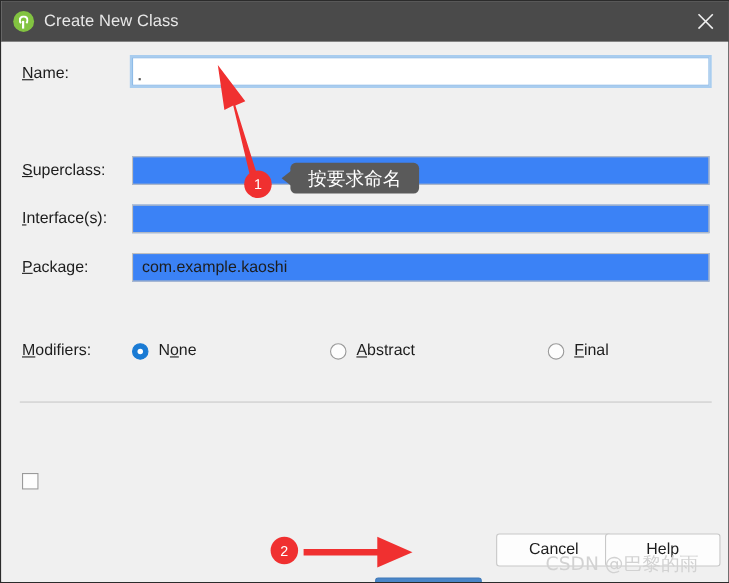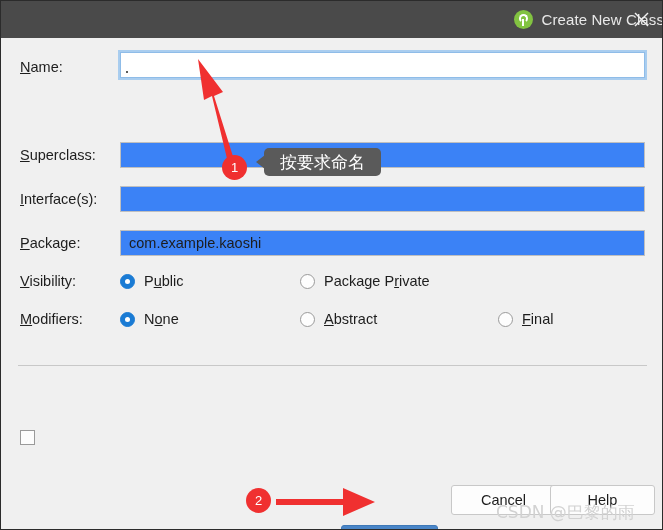--- a/index.html
+++ b/index.html
@@ -23,21 +23,20 @@
   
   .titlebar {
     position: absolute;
     left: 0; top: 0;
     width: 663px;
     height: 37px;
     background: #4a4a4a;
     display: flex;
     align-items: center;
     box-sizing: border-box;
-    justify-content: flex-end;
   }
   .app-icon {
     width: 19px;
     height: 19px;
     margin-left: 11px;
     border-radius: 50%;
     background: #82c341;
     position: relative;
     flex: 0 0 auto;
   }
@@ -366,31 +365,20 @@
       </div>
     </div>
 
     <div class="row" style="top:190px;">
       <span class="label"><u>P</u><span>ackage:</span></span>
       <div class="field wide">
         <span>com.example.kaoshi</span>
       </div>
     </div>
 
-    <div class="row" style="top:228px;">
-      <span class="label"><u>V</u><span>isibility:</span></span>
-      <div class="opt" style="left:118px;">
-        <span class="radio on"></span>
-        <span class="opt-label"><span>P</span><u>u</u><span>blic</span></span>
-      </div>
-      <div class="opt" style="left:298px;">
-        <span class="radio"></span>
-        <span class="opt-label"><span>Package P</span><u>r</u><span>ivate</span></span>
-      </div>
-    </div>
 
     <div class="row" style="top:266px;">
       <span class="label"><u>M</u><span>odifiers:</span></span>
       <div class="opt" style="left:118px;">
         <span class="radio on"></span>
         <span class="opt-label"><span>N</span><u>o</u><span>ne</span></span>
       </div>
       <div class="opt" style="left:298px;">
         <span class="radio"></span>
         <span class="opt-label"><span></span><u>A</u><span>bstract</span></span>

